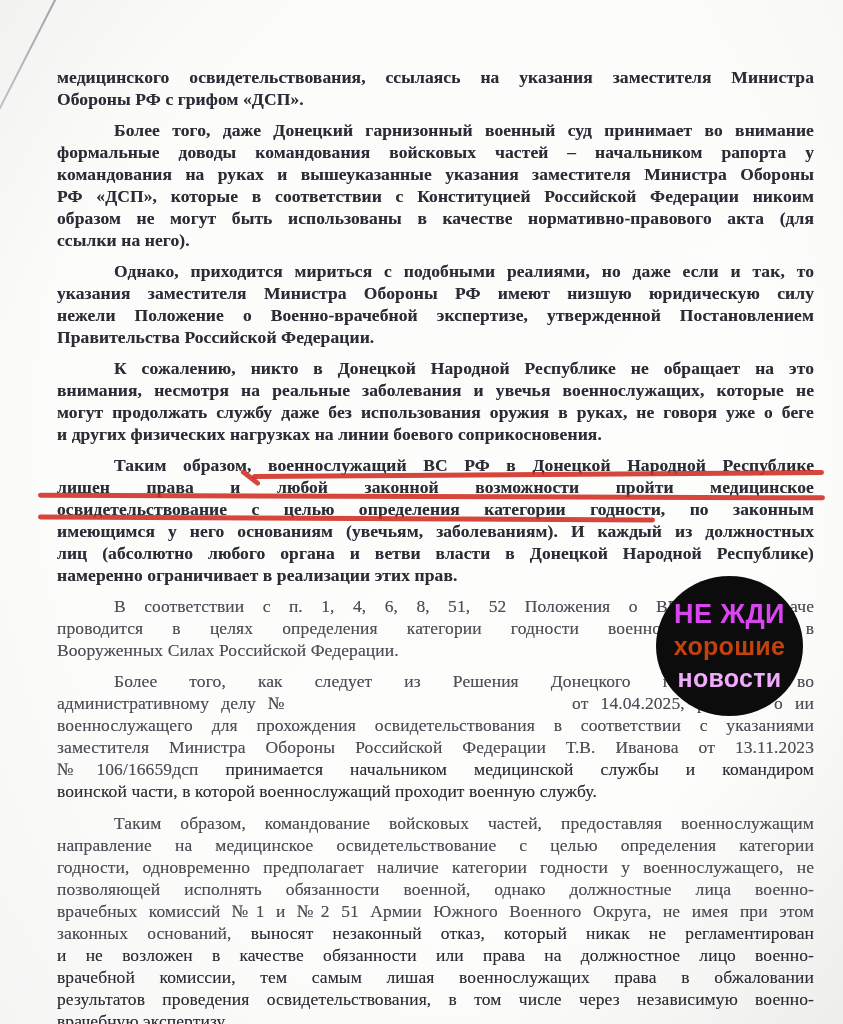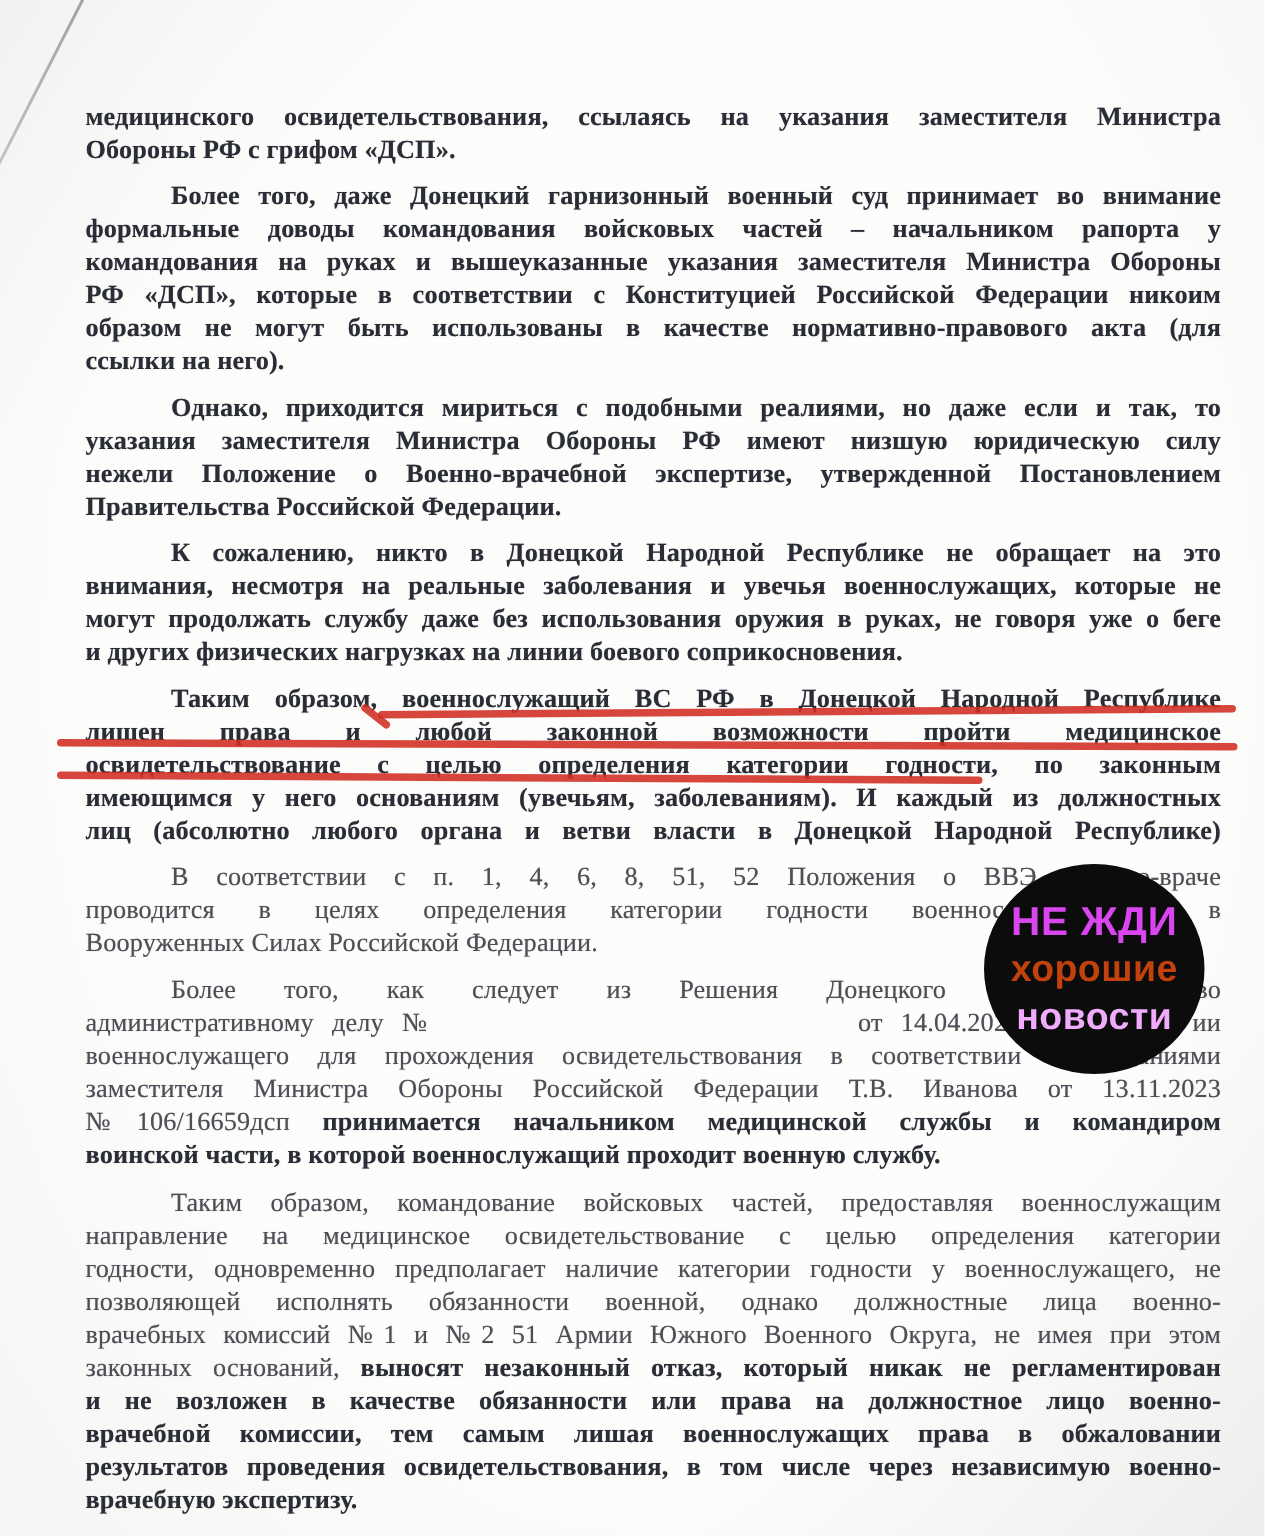--- a/index.html
+++ b/index.html
@@ -38,21 +38,21 @@
   .para + .para { margin-top: 9px; }
   .para.tight { margin-top: 10px; }
   .para.bold .line { font-weight: 700; color: #2a2d35; }
   .para .line { 
     text-align: justify;
     text-align-last: justify;
     text-shadow: 0 0 0.6px rgba(40,43,50,0.45);
   }
   .para .line.last { text-align-last: left; }
   .para.indent .line:first-child { text-indent: 57px; }
-  .seg-bold { font-weight: 700; color: #2a2d35; }
+  .seg-bold { font-weight: 400; color: #2a2d35; }
   .red-underline {
     position: absolute;
     height: 5px;
     background: rgba(208,44,33,0.88);
     border-radius: 3px;
     pointer-events: none;
   }
   .badge {
     position: absolute;
     left: 656px; top: 576px;
@@ -103,20 +103,21 @@
         <div class="line"><span>внимания, несмотря на реальные заболевания и увечья военнослужащих, которые не</span></div>
         <div class="line"><span>могут продолжать службу даже без использования оружия в руках, не говоря уже о беге</span></div>
         <div class="line last"><span>и других физических нагрузках на линии боевого соприкосновения.</span></div>
       </div>
       <div class="para bold indent">
         <div class="line"><span>Таким образом, военнослужащий ВС РФ в Донецкой Народной Республике</span></div>
         <div class="line"><span>лишен права и любой законной возможности пройти медицинское</span></div>
         <div class="line"><span>освидетельствование с целью определения категории годности, по законным</span></div>
         <div class="line"><span>имеющимся у него основаниям (увечьям, заболеваниям). И каждый из должностных</span></div>
         <div class="line"><span>лиц (абсолютно любого органа и ветви власти в Донецкой Народной Республике)</span></div>
+        <div class="line last"><span>намеренно ограничивает в реализации этих прав.</span></div>
         <div class="red-underline" style="top: 17.5px; left: 25.8%; width: 75.5%; background: rgb(208, 44, 33); opacity: 0.88; transform: rotate(-0.4deg);"></div>
         <div class="red-underline" style="top: 20.5px; left: 24.1%; width: 3%; background: rgb(208, 44, 33); opacity: 0.88; transform: rotate(38deg);"></div>
         <div class="red-underline" style="top: 39.5px; left: -2.5%; width: 104%; background: rgb(208, 44, 33); opacity: 0.88; transform: rotate(0.2deg);"></div>
         <div class="red-underline" style="top: 62px; left: -2.5%; width: 81.5%; background: rgb(208, 44, 33); opacity: 0.88; transform: rotate(0.3deg);"></div>
       </div>
       <div class="para indent">
         <div class="line"><span>В соответствии с п. 1, 4, 6, 8, 51, 52 Положения о ВВЭ, военно-враче</span></div>
         <div class="line"><span>проводится в целях определения категории годности военнослужащих к в</span></div>
         <div class="line last"><span>Вооруженных Силах Российской Федерации.</span></div>
       </div>

